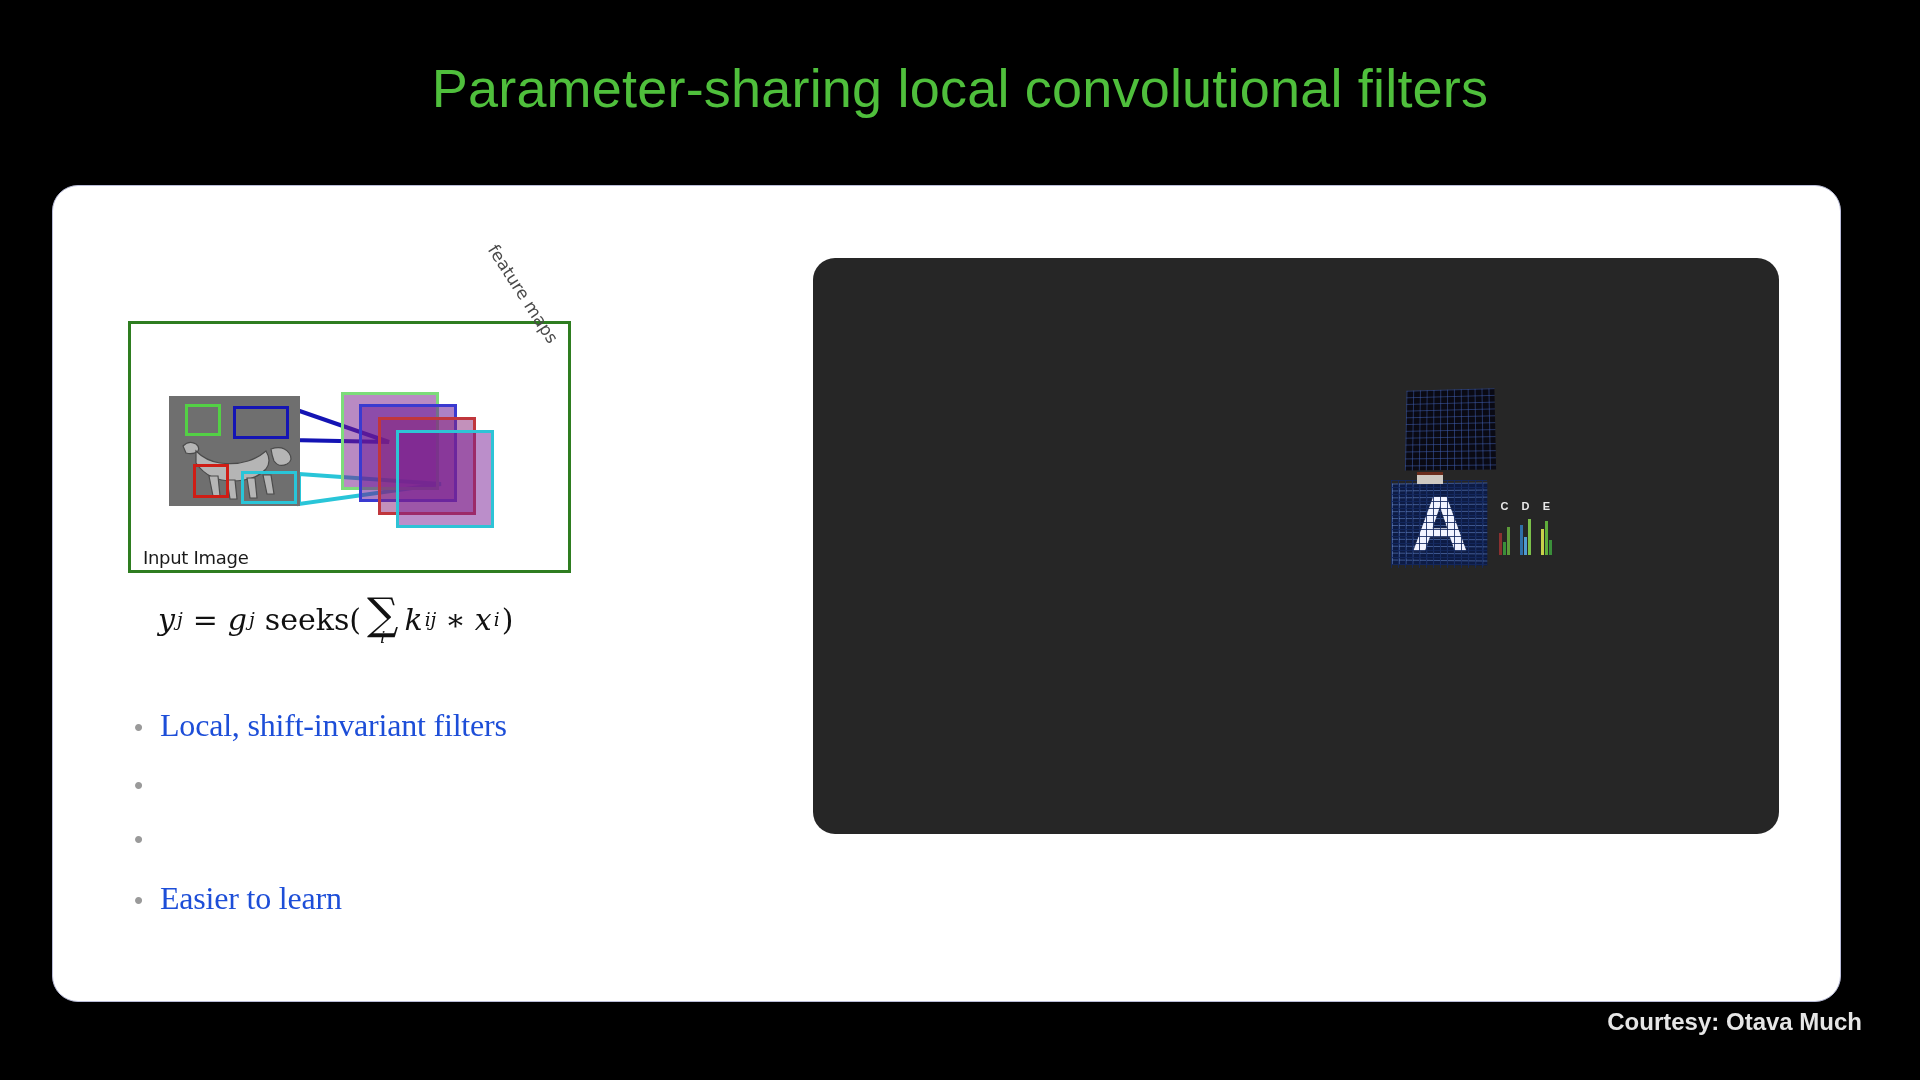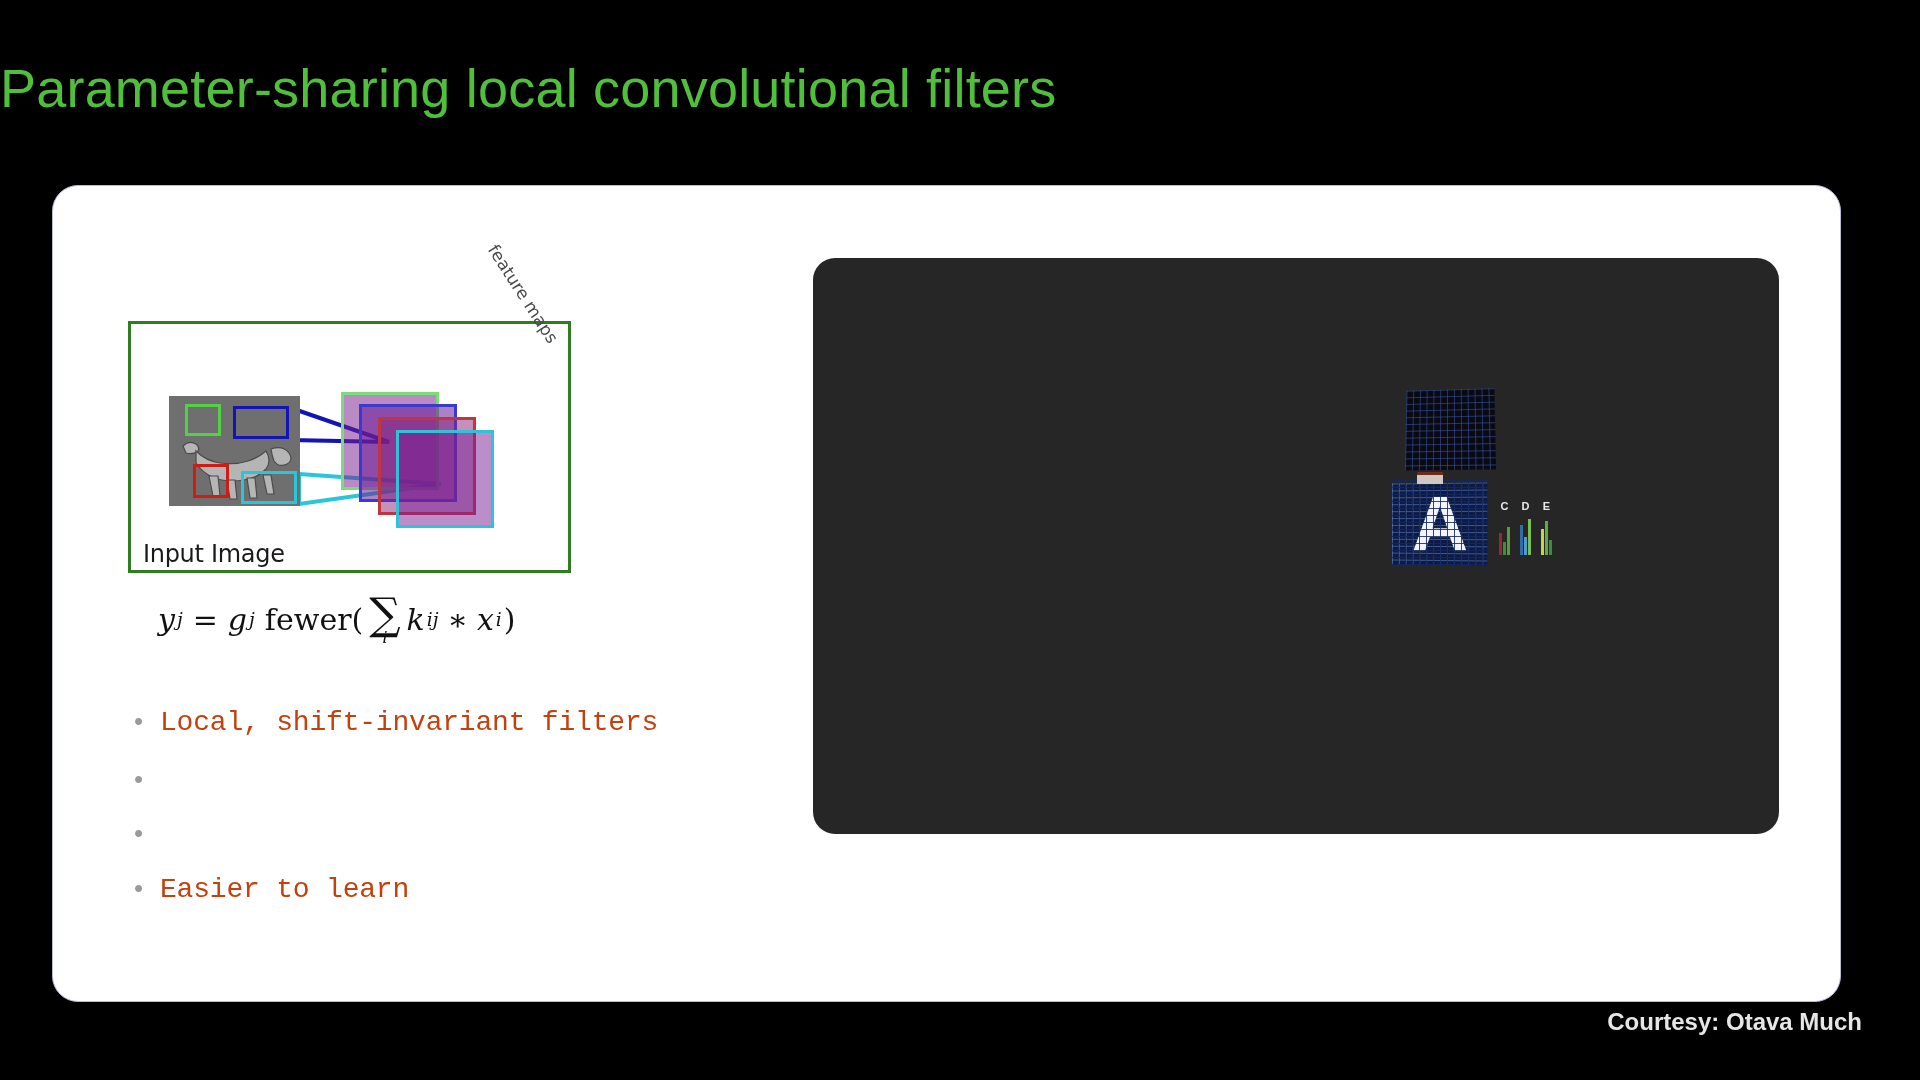--- a/index.html
+++ b/index.html
@@ -13,20 +13,21 @@
     position: relative;
     width: 1920px; height: 1080px;
     background: #000000;
   }
 
   
   .slide-title {
     position: absolute;
     left: 0; top: 58px;
     width: 1920px;
+    text-align: center;
     color: #4fbf3c;
     font-size: 54px;
     font-weight: 400;
     letter-spacing: 0.2px;
     line-height: 1.12;
     font-family: "Liberation Sans", sans-serif;
   }
 
   
   .card {
@@ -59,21 +60,21 @@
     width: 100%;
     text-align: center;
     font-size: 27px;
     color: #1a1a1a;
     font-family: "DejaVu Sans", sans-serif;
     letter-spacing: -0.3px;
   }
   .input-image-label {
     position: absolute;
     left: 12px; bottom: 2px;
-    font-size: 24px;
+    font-size: 18px;
     color: #1a1a1a;
     font-family: "DejaVu Sans", sans-serif;
     letter-spacing: -0.3px;
   }
   .feature-maps-label {
     position: absolute;
     right: 6px; top: 12px;
     font-size: 17px;
     color: #4a4a4a;
     font-family: "DejaVu Sans", sans-serif;
@@ -136,22 +137,22 @@
   .bullets { margin-top: 62px; margin-left: 6px; }
   .bullet-row {
     display: flex; align-items: baseline;
     margin-bottom: 28px;
   }
   .bullet-dot {
     width: 26px; flex: 0 0 26px;
     color: #9a9a9a; font-size: 26px; line-height: 1;
   }
   .bullet-text {
-    font-size: 28px; color: #c2410c;
-    font-family: Liberation Mono, monospace;
+    font-size: 32px; color: #1d4ed8;
+    font-family: Liberation Serif, serif;
     letter-spacing: -0.2px;
   }
 
   
   .video-panel {
     position: absolute;
     left: 760px; top: 72px;
     width: 966px; height: 576px;
     background: #262626;
     border-radius: 22px;
@@ -282,21 +283,21 @@
 
         <div class="input-image-label">Input Image</div>
       </div>
 
       <div class="formula">
         <span>y</span>
           <span class="sub">j</span>
         <span class="up" style="margin:0 8px;">=</span>
         <span>g</span>
           <span class="sub">j</span>
-        <span class="up" style="margin-left:8px;">fewer(</span>
+        <span class="up" style="margin-left:8px;">seeks(</span>
         <span class="sigma-wrap">
           <span class="sigma-glyph">∑</span>
           <span class="sigma-sub">i</span>
         </span>
         <span>k</span>
           <span class="sub">ij</span>
         <span class="up" style="margin:0 7px;">∗</span>
         <span>x</span>
           <span class="sub">i</span>
         <span class="up">)</span>

